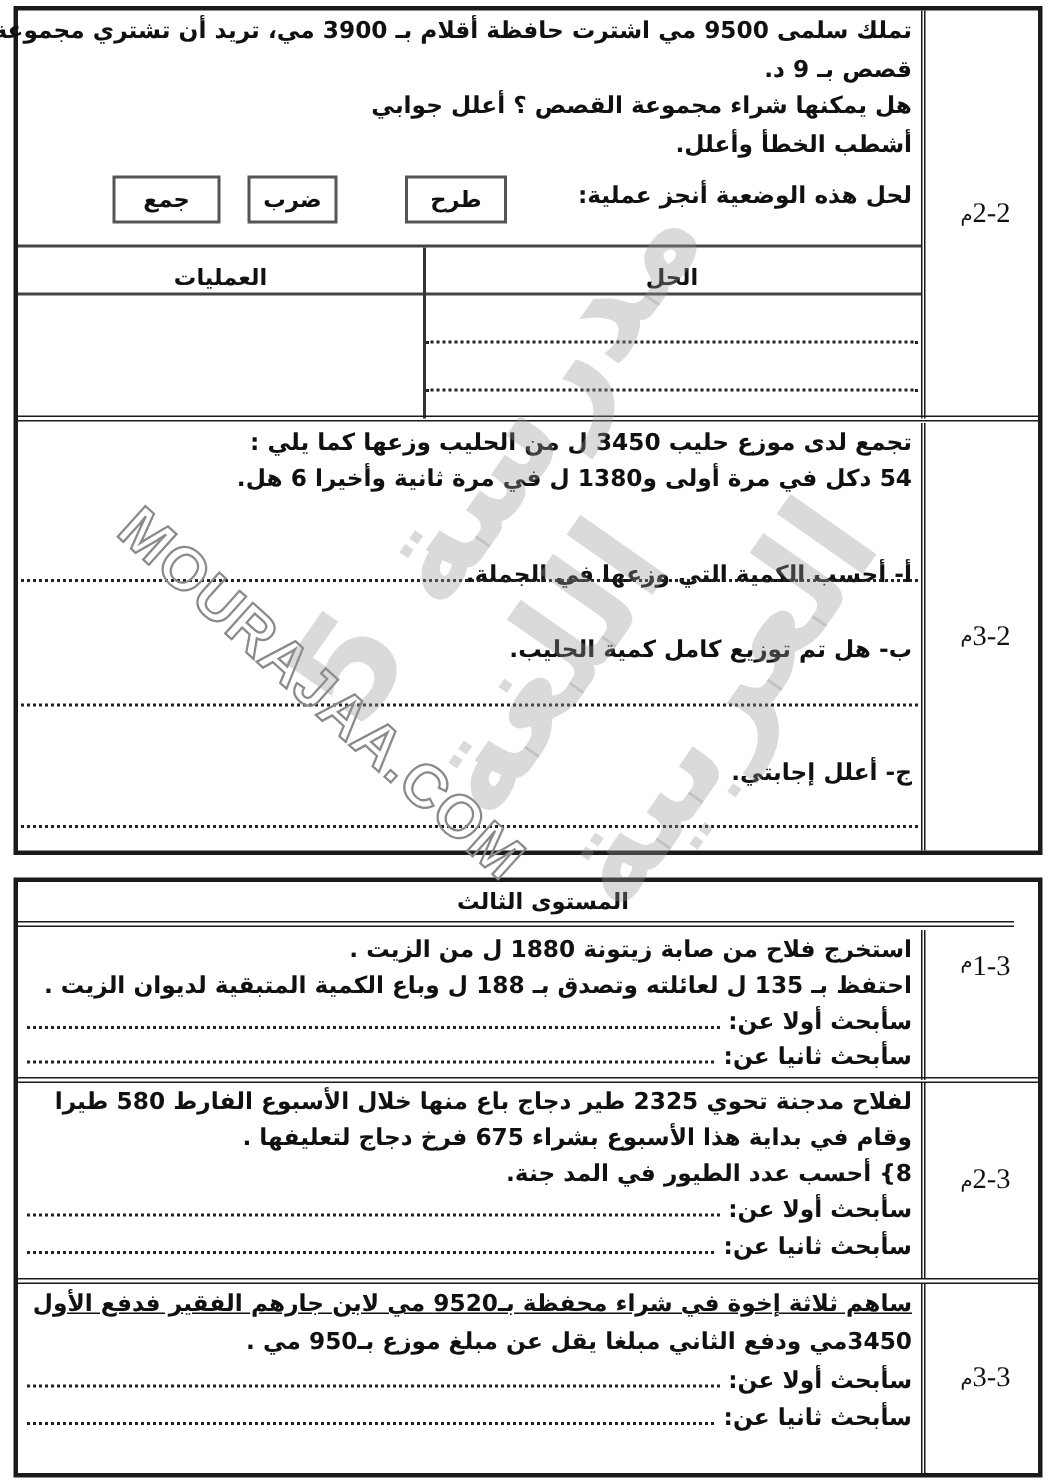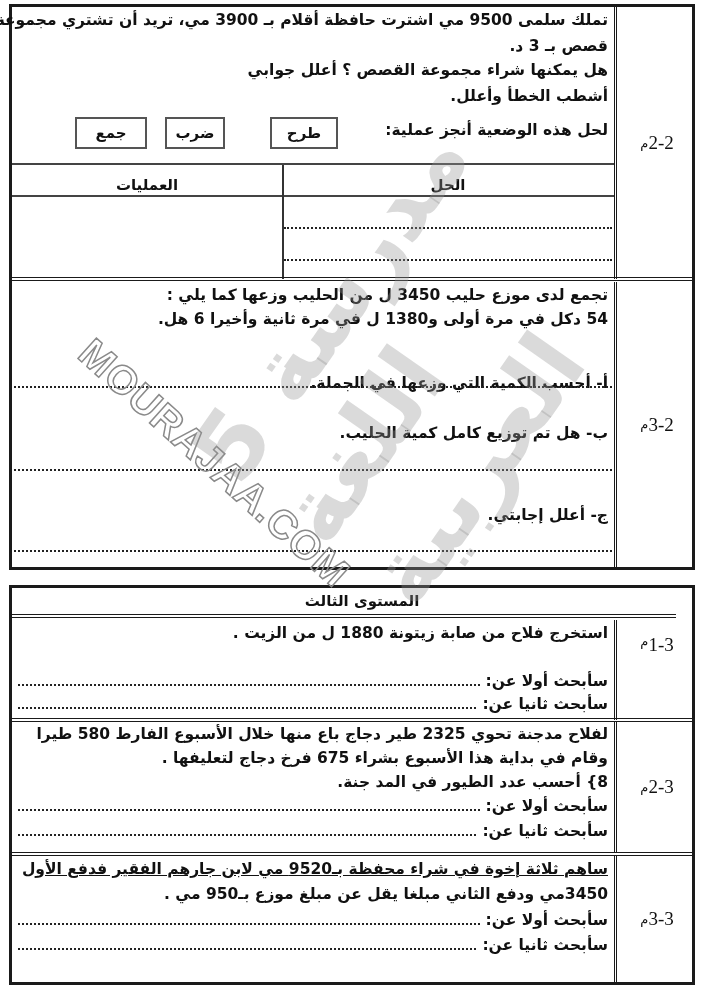--- a/index.html
+++ b/index.html
@@ -60,21 +60,21 @@
 
 <div class="tbl tbl1">
 
   <div class="row" style="top:0;height:272px;">
     <div class="label-col">
       <span>2-2</span>
       <span class="m">م</span>
     </div>
     <div class="content-col">
       <div class="line" style="top:4px;">تملك سلمى 9500 مي اشترت حافظة أقلام بـ 3900 مي، تريد أن تشتري مجموعة</div>
-      <div class="line" style="top:30px;">قصص بـ 3 د.</div>
+      <div class="line" style="top:30px;">قصص بـ 9 د.</div>
       <div class="line" style="top:54px;">هل يمكنها شراء مجموعة القصص ؟ أعلل جوابي</div>
       <div class="line" style="top:80px;">أشطب الخطأ وأعلل.</div>
       <div class="line" style="top:114px;">لحل هذه الوضعية أنجز عملية:</div>
 
       <div class="opbox" style="left:258px;width:68px;">طرح</div>
       <div class="opbox" style="left:153px;width:60px;">ضرب</div>
       <div class="opbox" style="left:63px;width:72px;">جمع</div>
 
       <div class="inner-table">
         <div class="inner-head"></div>
@@ -111,20 +111,21 @@
 <div class="tbl tbl2">
   <div class="level-head">المستوى الثالث</div>
 
   <div class="row" style="top:32px;height:100px;">
     <div class="label-col" style="align-items:flex-start;padding-top:14px;">
       <span>1-3</span>
       <span class="m">م</span>
     </div>
     <div class="content-col">
       <div class="line" style="top:4px;">استخرج فلاح من صابة زيتونة 1880 ل من الزيت .</div>
+      <div class="line" style="top:28px;">احتفظ بـ 135 ل لعائلته وتصدق بـ 188 ل وباع الكمية المتبقية لديوان الزيت .</div>
       <div class="search-line" style="top:52px;">
         <span>سأبحث أولا عن:</span>
         <span class="fill"></span>
       </div>
       <div class="search-line" style="top:75px;">
         <span>سأبحث ثانيا عن:</span>
         <span class="fill"></span>
       </div>
     </div>
   </div>

